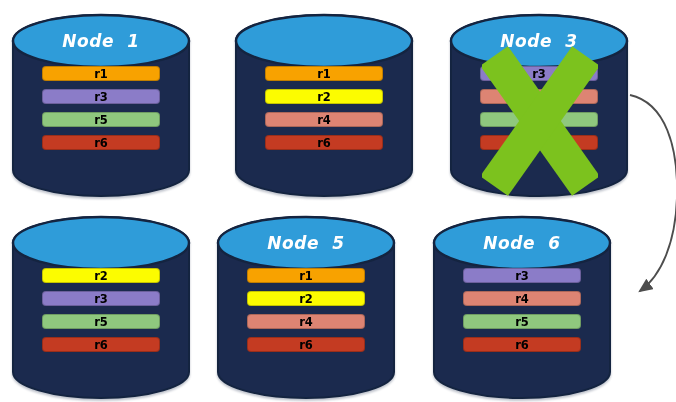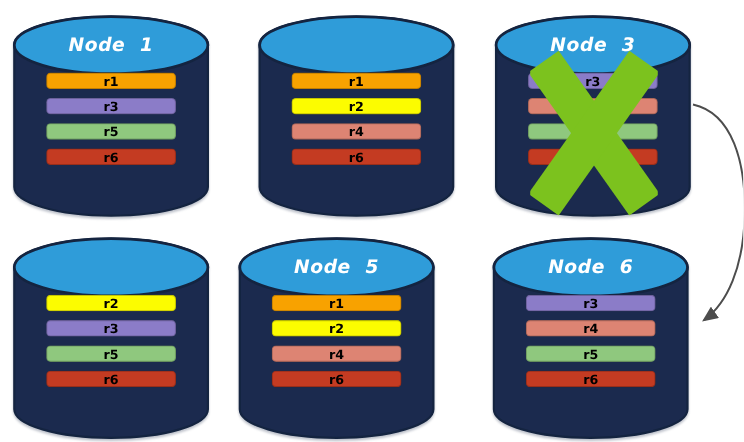--- a/index.html
+++ b/index.html
@@ -136,21 +136,21 @@
         </div>
       <div class="bar" style="background: rgb(221, 132, 115);">
           <span>r4</span>
         </div>
       <div class="bar" style="background: rgb(196, 59, 34);">
           <span>r6</span>
         </div>
     </div>
   </div>
 
-  <div class="node" style="left:446px; top:210px;">
+  <div class="node" style="left:431px; top:210px;">
     <svg class="cyl" width="182" height="192" viewBox="0 0 182 192">
       <path d="M3,33 L3,162 A88,26 0 0 0 179,162 L179,33 A88,26 0 0 0 3,33 Z" stroke-width="2" fill="#1B2A4E" stroke="#142440"></path>
       <ellipse cx="91" cy="33" rx="88" ry="26" stroke-width="2.5" fill="#2F9CD9" stroke="#142440"></ellipse>
     </svg>
     <div class="node-title">Node 6</div>
     <div class="bars">
       <div class="bar" style="background: rgb(139, 124, 200);">
           <span>r3</span>
         </div>
       <div class="bar" style="background: rgb(221, 132, 115);">

